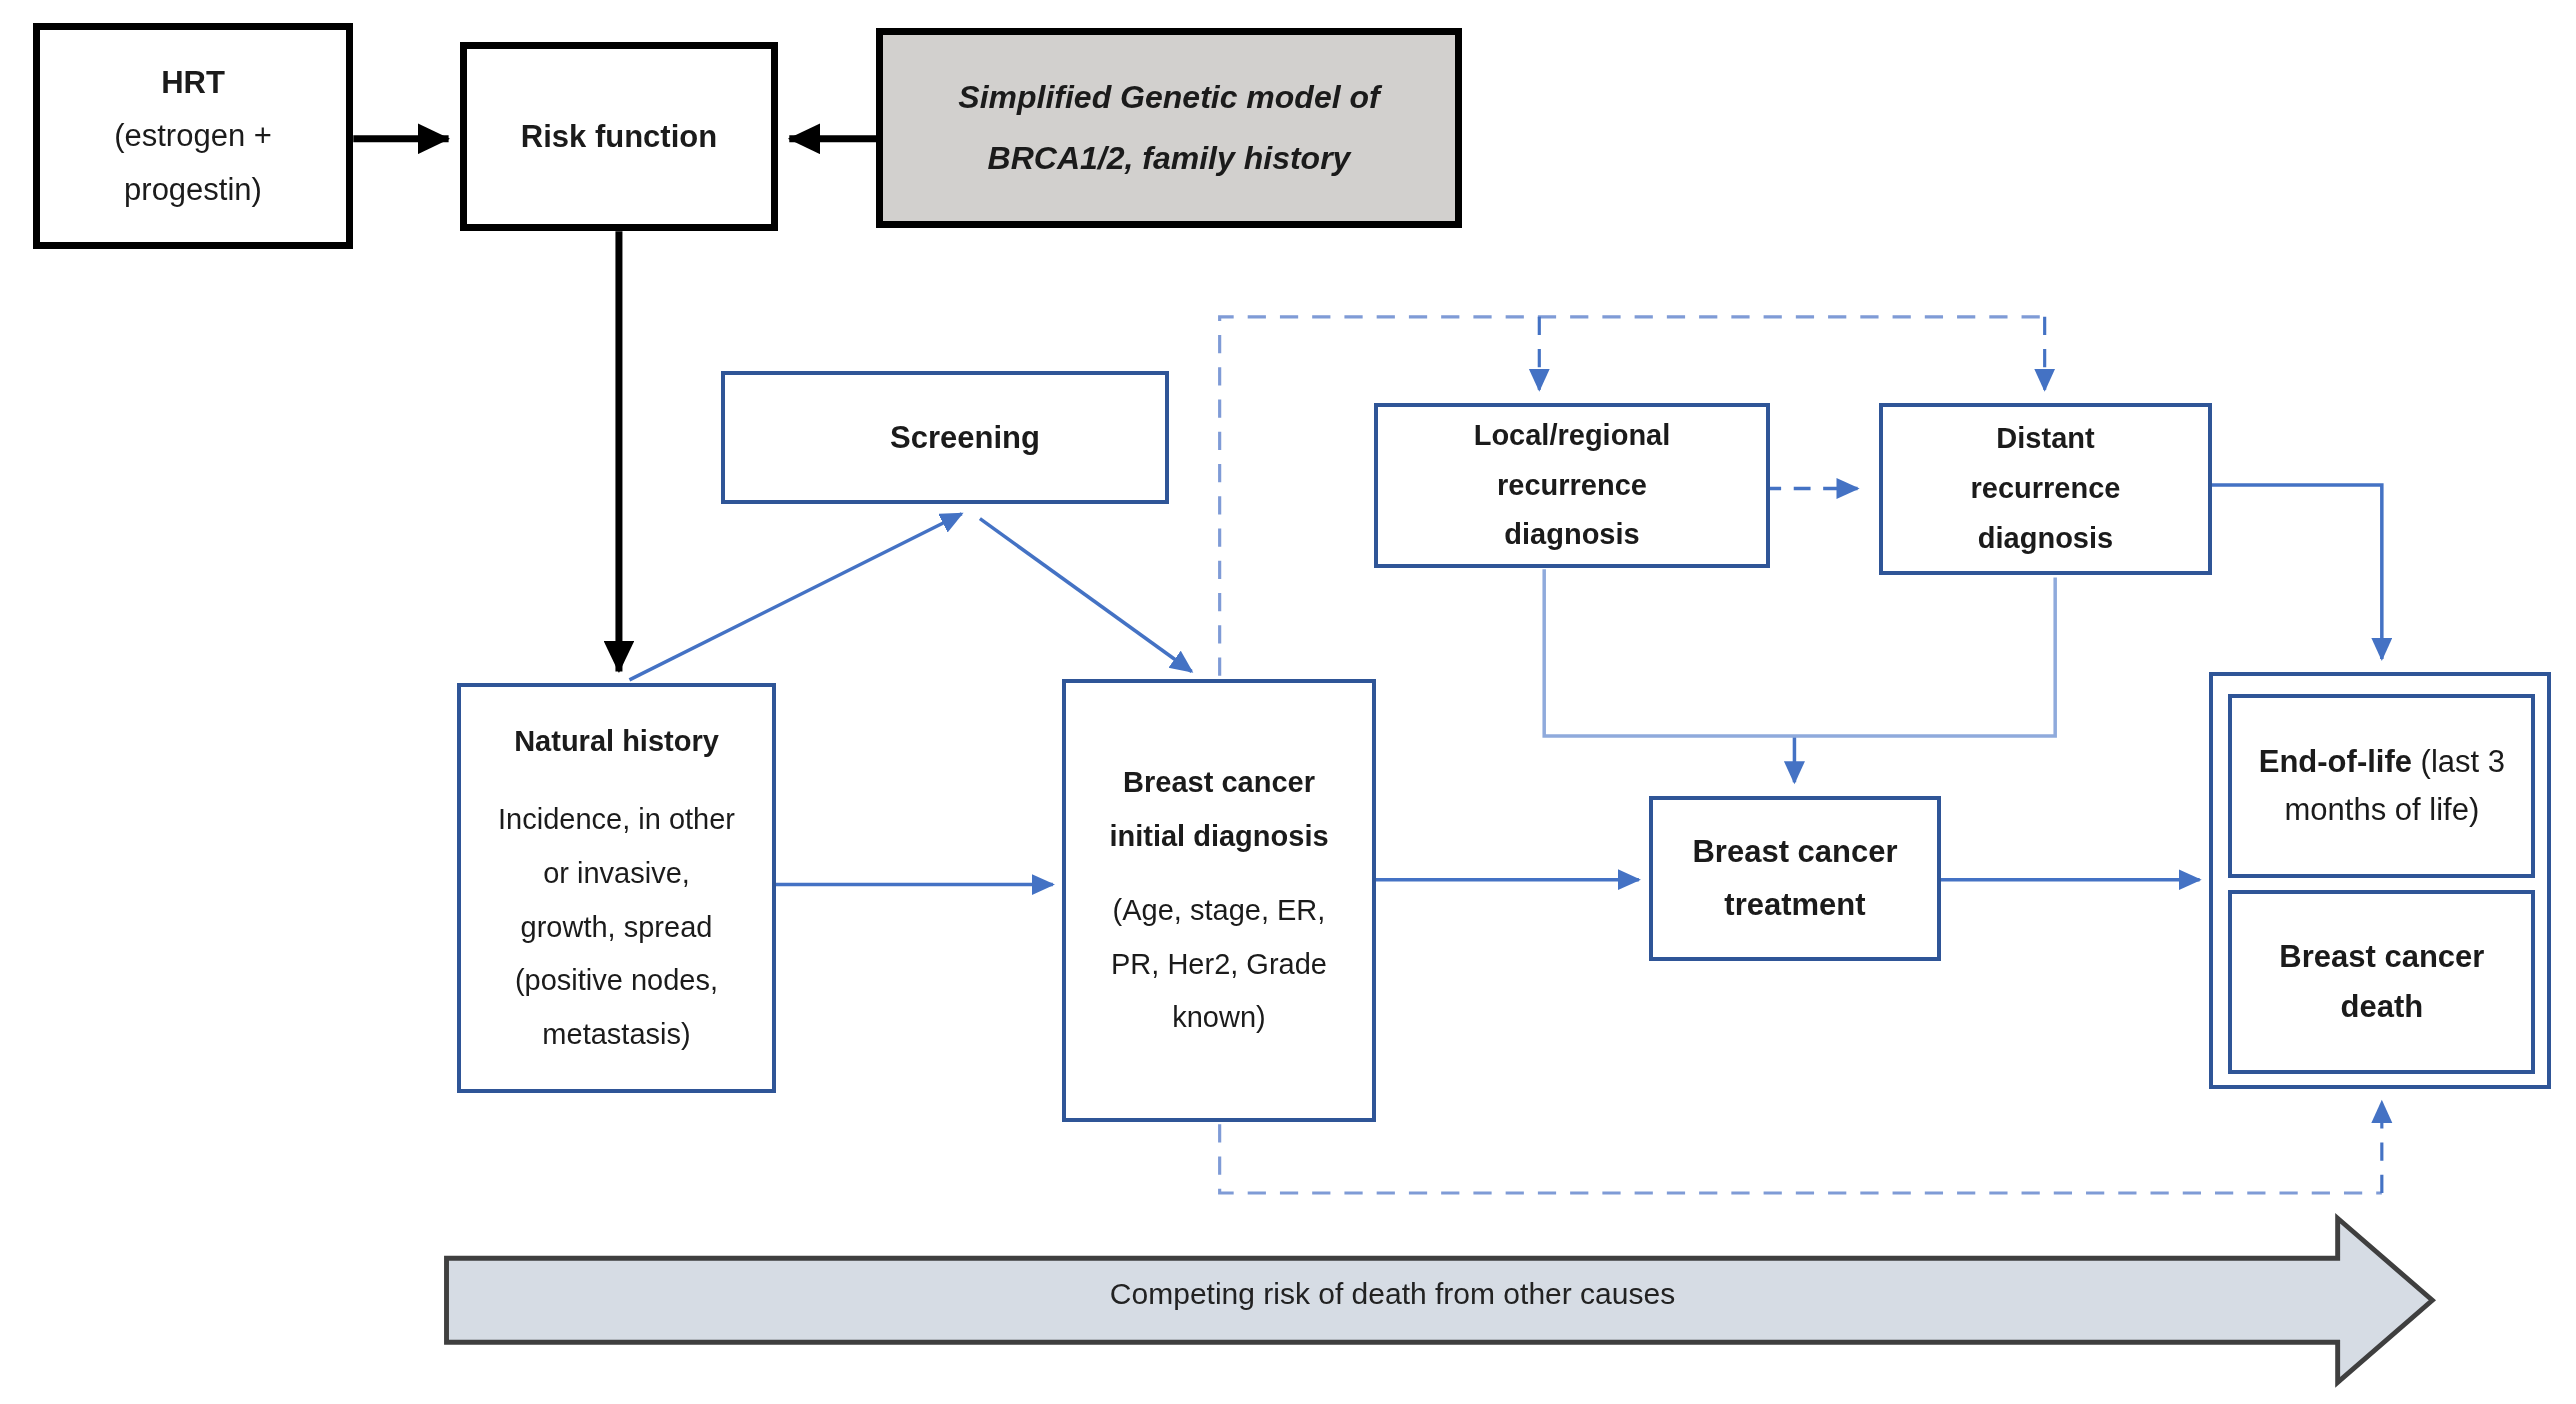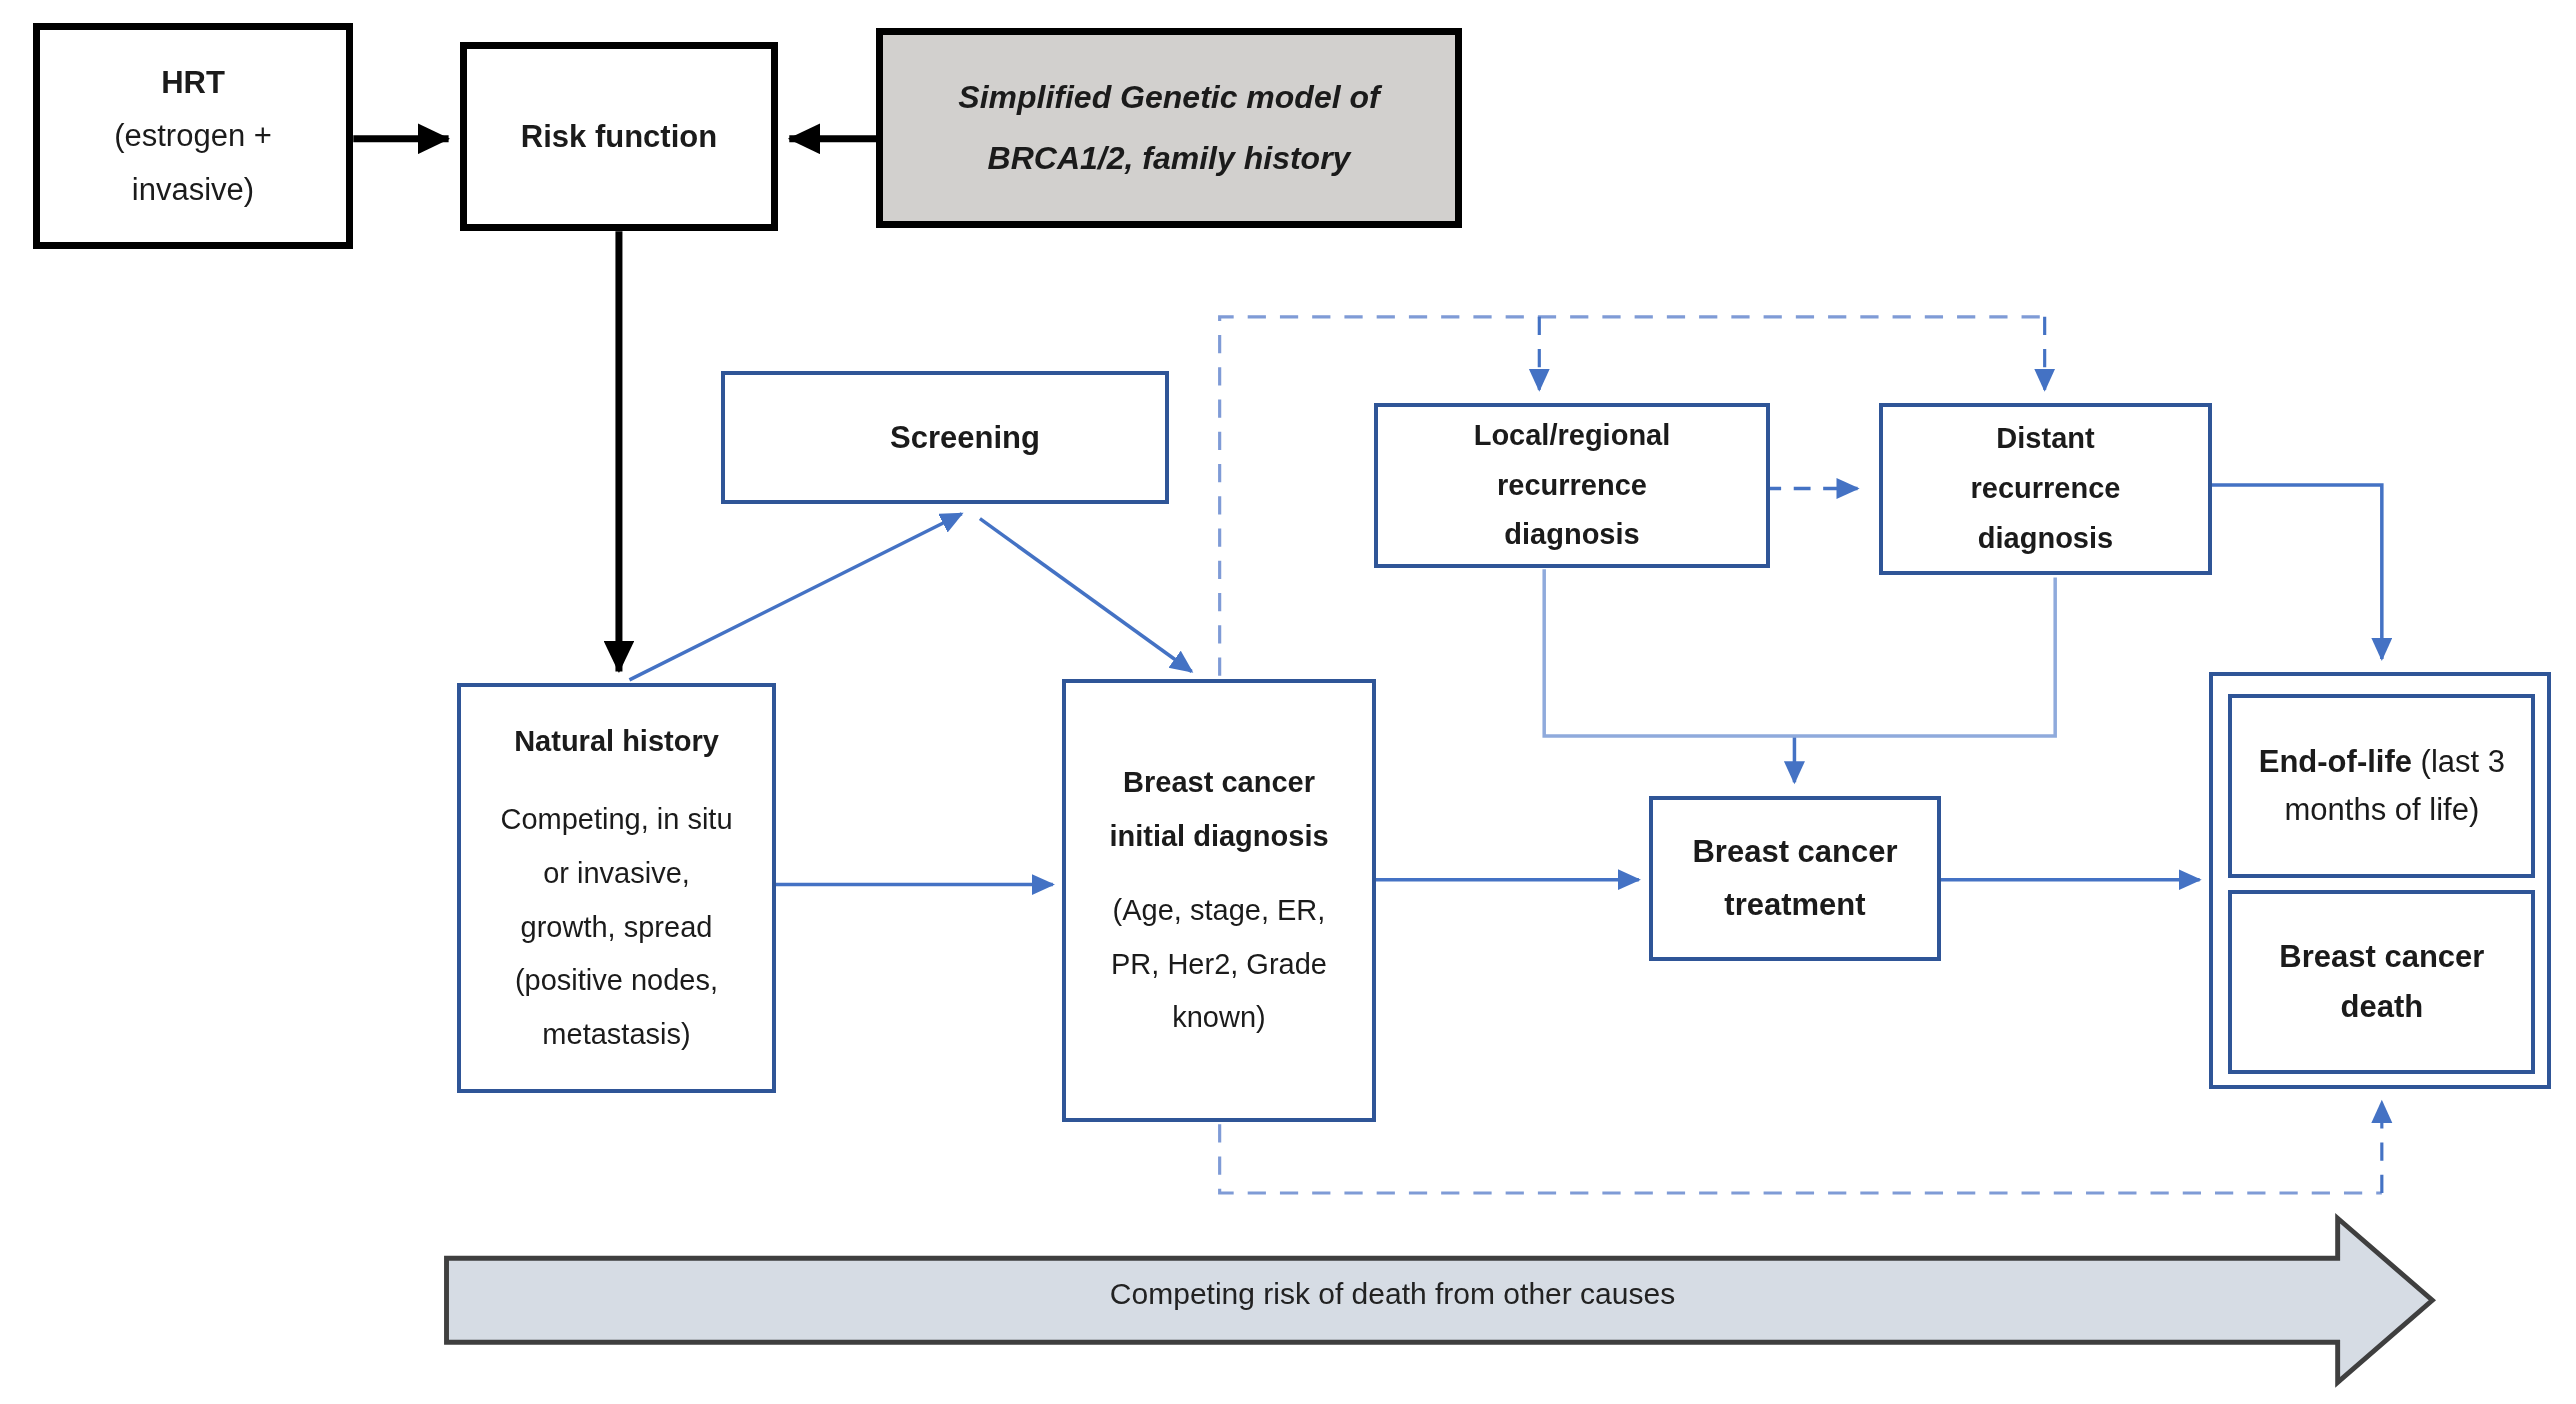--- a/index.html
+++ b/index.html
@@ -69,39 +69,39 @@
     <path d="M2433,697 H2650" stroke="#4472C4" stroke-width="5" fill="none" stroke-dasharray="24 18" marker-end="url(#mk-blue)"></path>
     <path d="M1740,1604 V1702 H3398" stroke="#7F9BD6" stroke-width="4.5" fill="none" stroke-dasharray="26 20"></path>
     <path d="M3398,1702 V1572" stroke="#4472C4" stroke-width="4.5" fill="none" stroke-dasharray="26 20" marker-end="url(#mk-blue)"></path>
 
     <path d="M637,1795 H3335 V1738 L3470,1855 L3335,1972 V1915 H637 Z" fill="#D6DCE4" stroke="#3F3F3F" stroke-width="7"></path>
   </svg>
 
   <div class="node black-box" id="node-hrt">
     <div class="bold">HRT</div>
     <div class="pre">(estrogen +
-invasive)</div>
+progestin)</div>
   </div>
 
   <div class="node black-box" id="node-risk-function">
     <div class="bold">Risk function</div>
   </div>
 
   <div class="node black-box" id="node-genetic-model">
     <div class="bold pre">Simplified Genetic model of
 BRCA1/2, family history</div>
   </div>
 
   <div class="node blue-box" id="node-screening">
     <div class="bold">Screening</div>
   </div>
 
   <div class="node blue-box" id="node-natural-history">
     <div class="bold title">Natural history</div>
-    <div class="pre">Competing, in situ
+    <div class="pre">Incidence, in other
 or invasive,
 growth, spread
 (positive nodes,
 metastasis)</div>
   </div>
 
   <div class="node blue-box" id="node-initial-diagnosis">
     <div class="bold pre title">Breast cancer
 initial diagnosis</div>
     <div class="pre">(Age, stage, ER,

